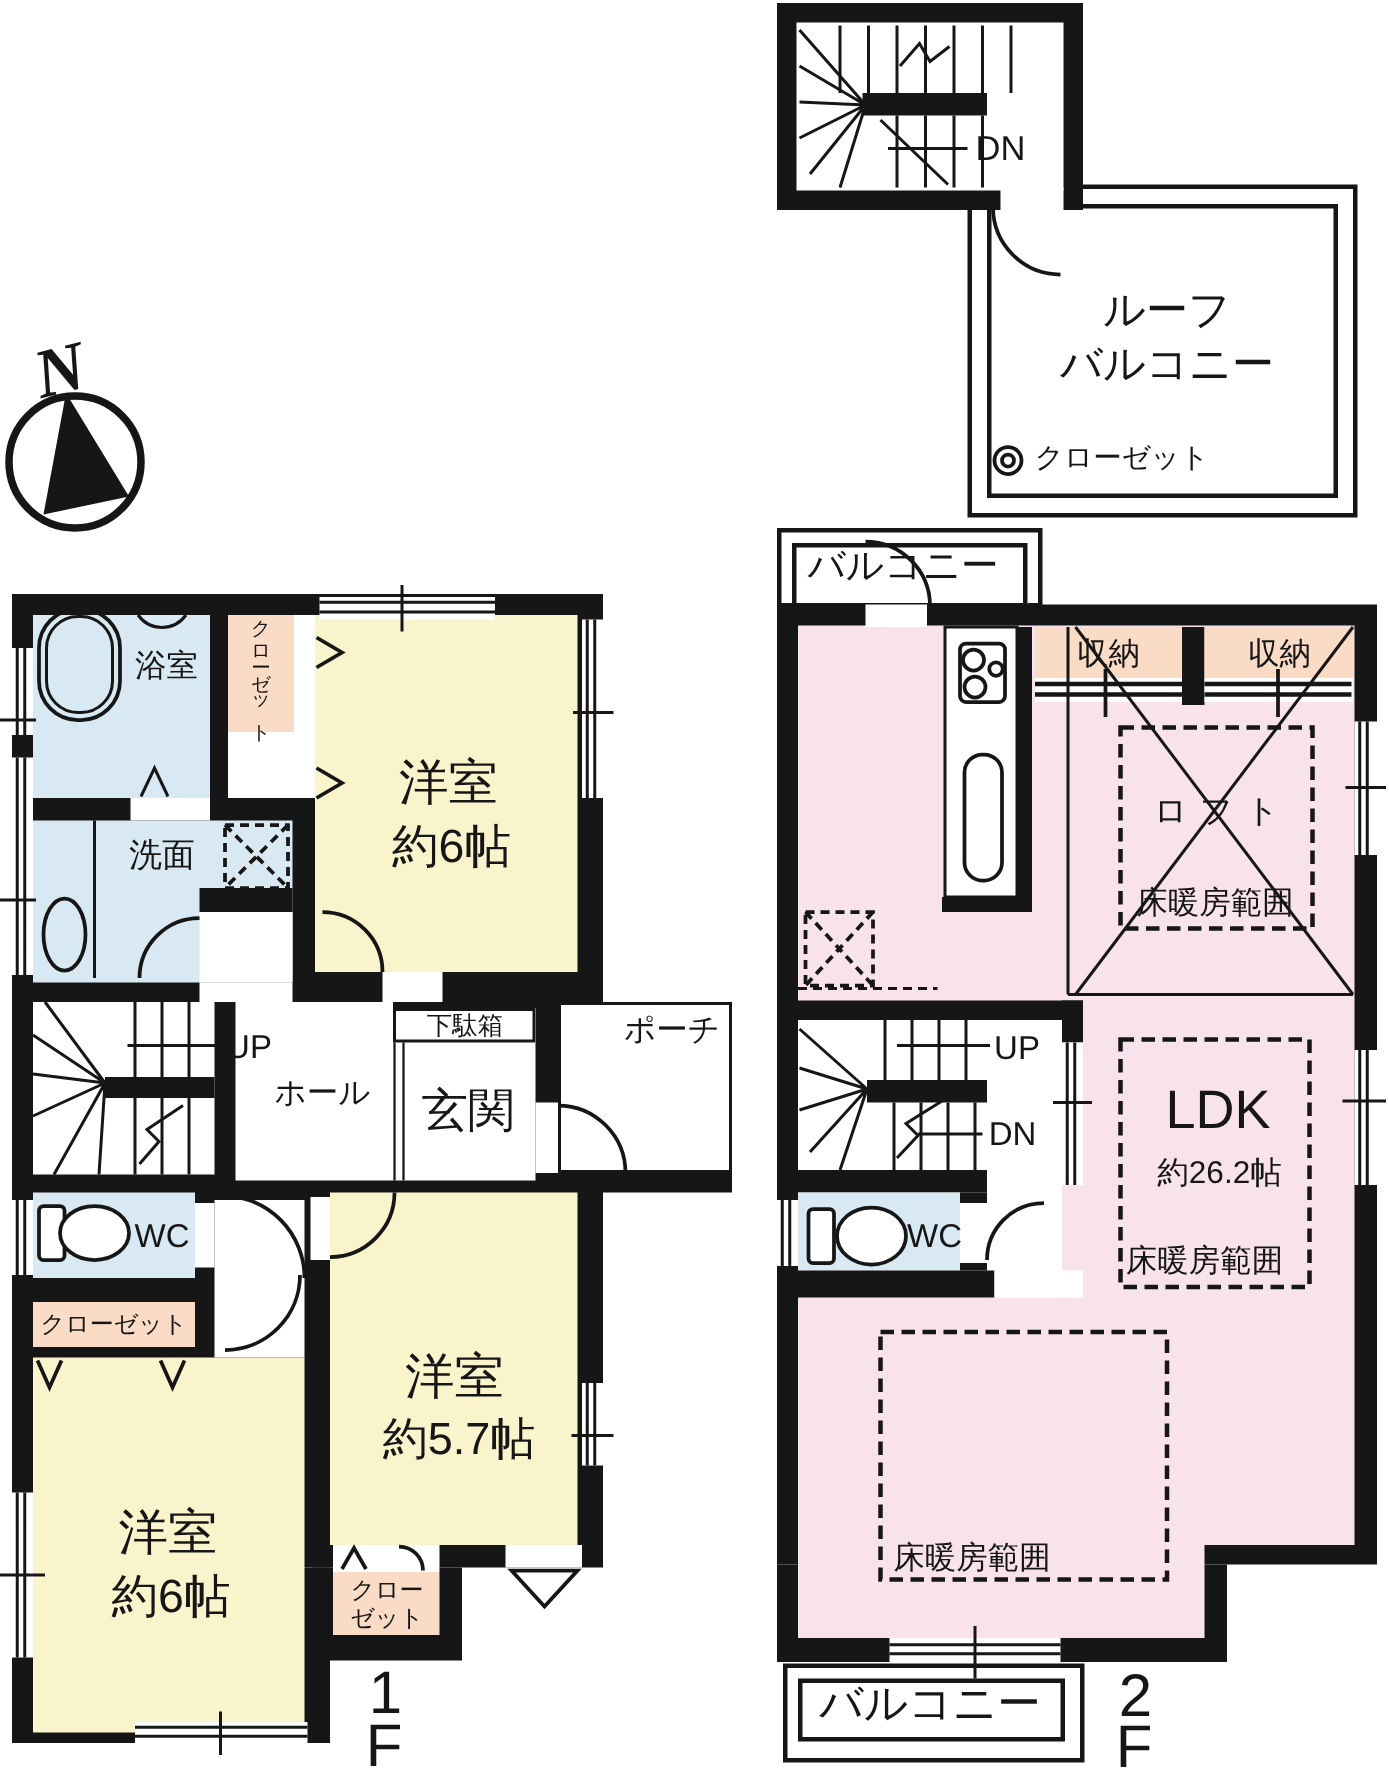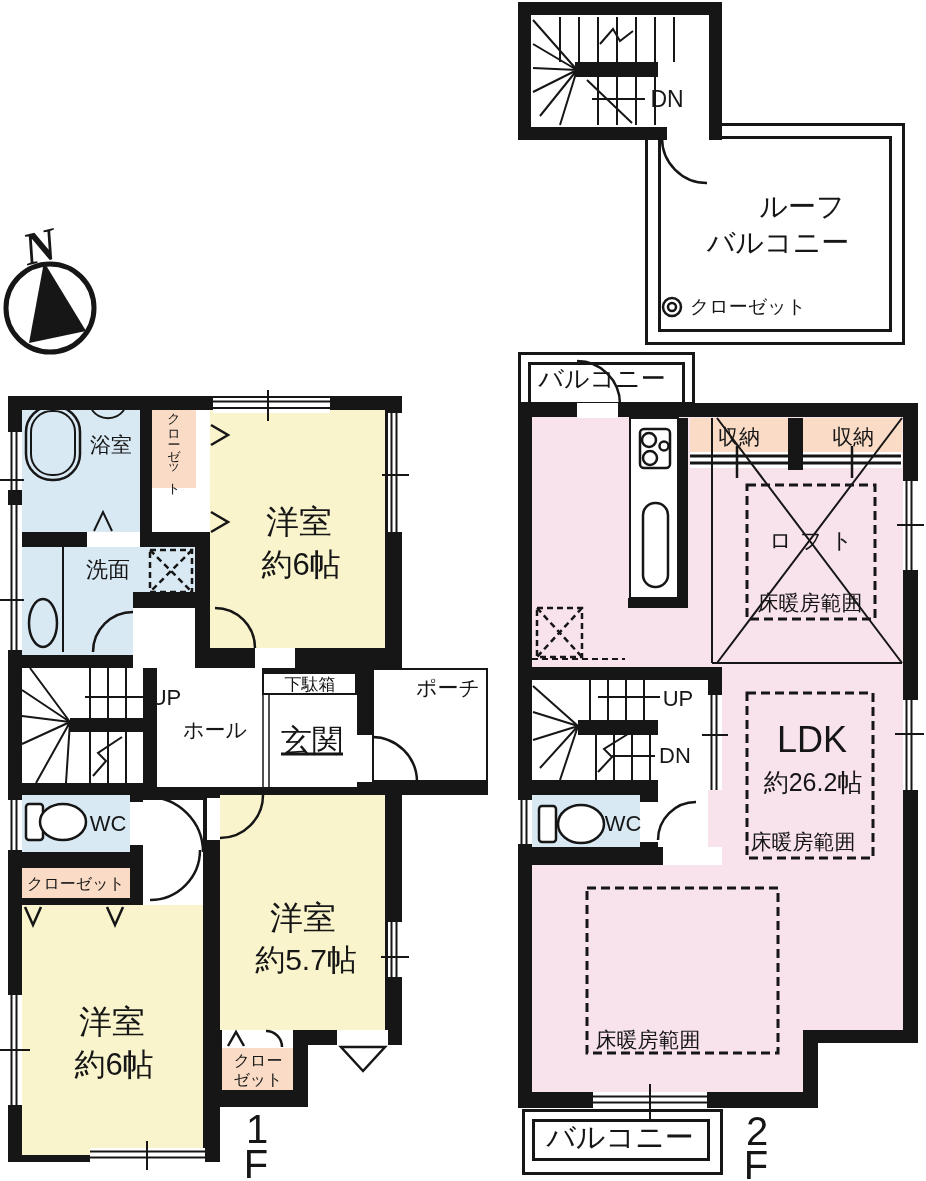--- a/index.html
+++ b/index.html
@@ -245,49 +245,49 @@
       <rect x="388" y="413" width="14" height="119" fill="#fff" stroke="none"></rect>
       <path d="M391.5 413V532 M396.5 413V532 M382 475H409"></path>
       <rect x="388" y="922" width="14" height="55" fill="#fff" stroke="none"></rect>
       <path d="M391.5 922V977 M396.5 922V977 M381 957H409"></path>
     </g>
   </svg>
 
   <div class="lbl north" style="left:40px;top:247px;font-size:46px;">N</div>
 
   <div class="lbl" style="left:667px;top:99px;font-size:23px;">DN</div>
-  <div class="lbl" style="left:778px;top:207px;font-size:28px;margin-left:24px;">ルーフ</div>
+  <div class="lbl" style="left:778px;top:207px;font-size:28px;">ルーフ</div>
   <div class="lbl" style="left:778px;top:243px;font-size:28px;">バルコニー</div>
   <div class="lbl" style="left:748px;top:306px;font-size:19px;">クローゼット</div>
 
   <div class="lbl" style="left:602px;top:378px;font-size:25px;">バルコニー</div>
   <div class="lbl" style="left:739px;top:436px;font-size:21px;">収納</div>
   <div class="lbl" style="left:853px;top:436px;font-size:21px;">収納</div>
   <div class="lbl" style="left:815px;top:541px;font-size:22px;letter-spacing:8px;">ロフト</div>
   <div class="lbl" style="left:810px;top:602px;font-size:21px;">床暖房範囲</div>
   <div class="lbl" style="left:678px;top:699px;font-size:22px;">UP</div>
   <div class="lbl" style="left:675px;top:756px;font-size:22px;">DN</div>
   <div class="lbl" style="left:623px;top:824px;font-size:22px;">WC</div>
   <div class="lbl" style="left:812px;top:740px;font-size:36px;">LDK</div>
-  <div class="lbl" style="left:813px;top:782px;font-size:25px;">約26.2帖</div>
+  <div class="lbl" style="left:813px;top:782px;font-size:21px;">約26.2帖</div>
   <div class="lbl" style="left:803px;top:841px;font-size:21px;">床暖房範囲</div>
   <div class="lbl" style="left:648px;top:1039px;font-size:21px;">床暖房範囲</div>
   <div class="lbl" style="left:620px;top:1137px;font-size:29px;">バルコニー</div>
   <div class="lbl" style="left:757px;top:1131px;font-size:40px;">2</div>
   <div class="lbl" style="left:756px;top:1165px;font-size:40px;">F</div>
 
   <div class="lbl" style="left:111px;top:444px;font-size:21px;">浴室</div>
   <div class="lbl vert" style="left:174px;top:447px;font-size:13px;">クローゼット</div>
   <div class="lbl" style="left:299px;top:521px;font-size:33px;">洋室</div>
   <div class="lbl" style="left:301px;top:564px;font-size:31px;">約6帖</div>
   <div class="lbl" style="left:108px;top:570px;font-size:22px;">洗面</div>
   <div class="lbl" style="left:166px;top:698px;font-size:22px;">UP</div>
   <div class="lbl" style="left:215px;top:729px;font-size:21px;">ホール</div>
   <div class="lbl" style="left:310px;top:684px;font-size:17px;">下駄箱</div>
-  <div class="lbl" style="left:312px;top:740px;font-size:31px;text-decoration:underline;">玄関</div>
+  <div class="lbl" style="left:312px;top:740px;font-size:31px;">玄関</div>
   <div class="lbl" style="left:448px;top:687px;font-size:21px;">ポーチ</div>
   <div class="lbl" style="left:108px;top:824px;font-size:22px;">WC</div>
   <div class="lbl" style="left:76px;top:884px;font-size:16px;">クローゼット</div>
   <div class="lbl" style="left:112px;top:1021px;font-size:33px;">洋室</div>
   <div class="lbl" style="left:114px;top:1064px;font-size:31px;">約6帖</div>
   <div class="lbl" style="left:303px;top:917px;font-size:33px;">洋室</div>
   <div class="lbl" style="left:306px;top:960px;font-size:30px;">約5.7帖</div>
   <div class="lbl" style="left:258px;top:1061px;font-size:16px;">クロー</div>
   <div class="lbl" style="left:258px;top:1080px;font-size:16px;text-align:center;">ゼット</div>
   <div class="lbl" style="left:257px;top:1129px;font-size:40px;">1</div>

